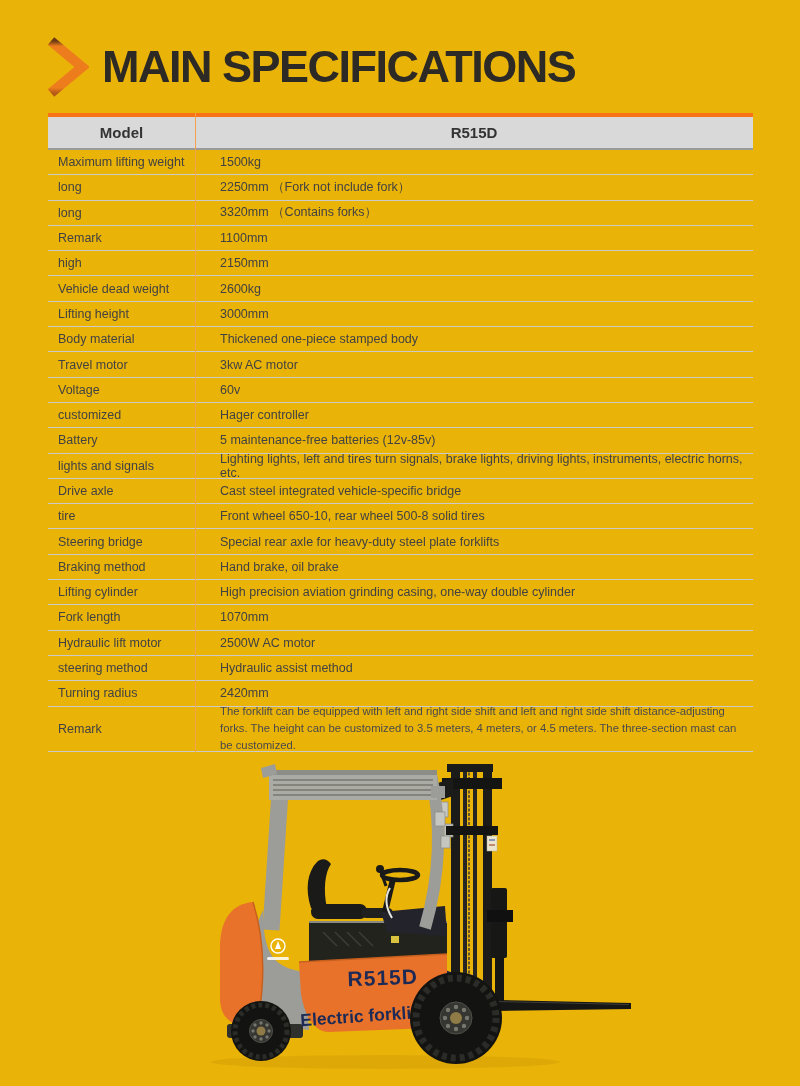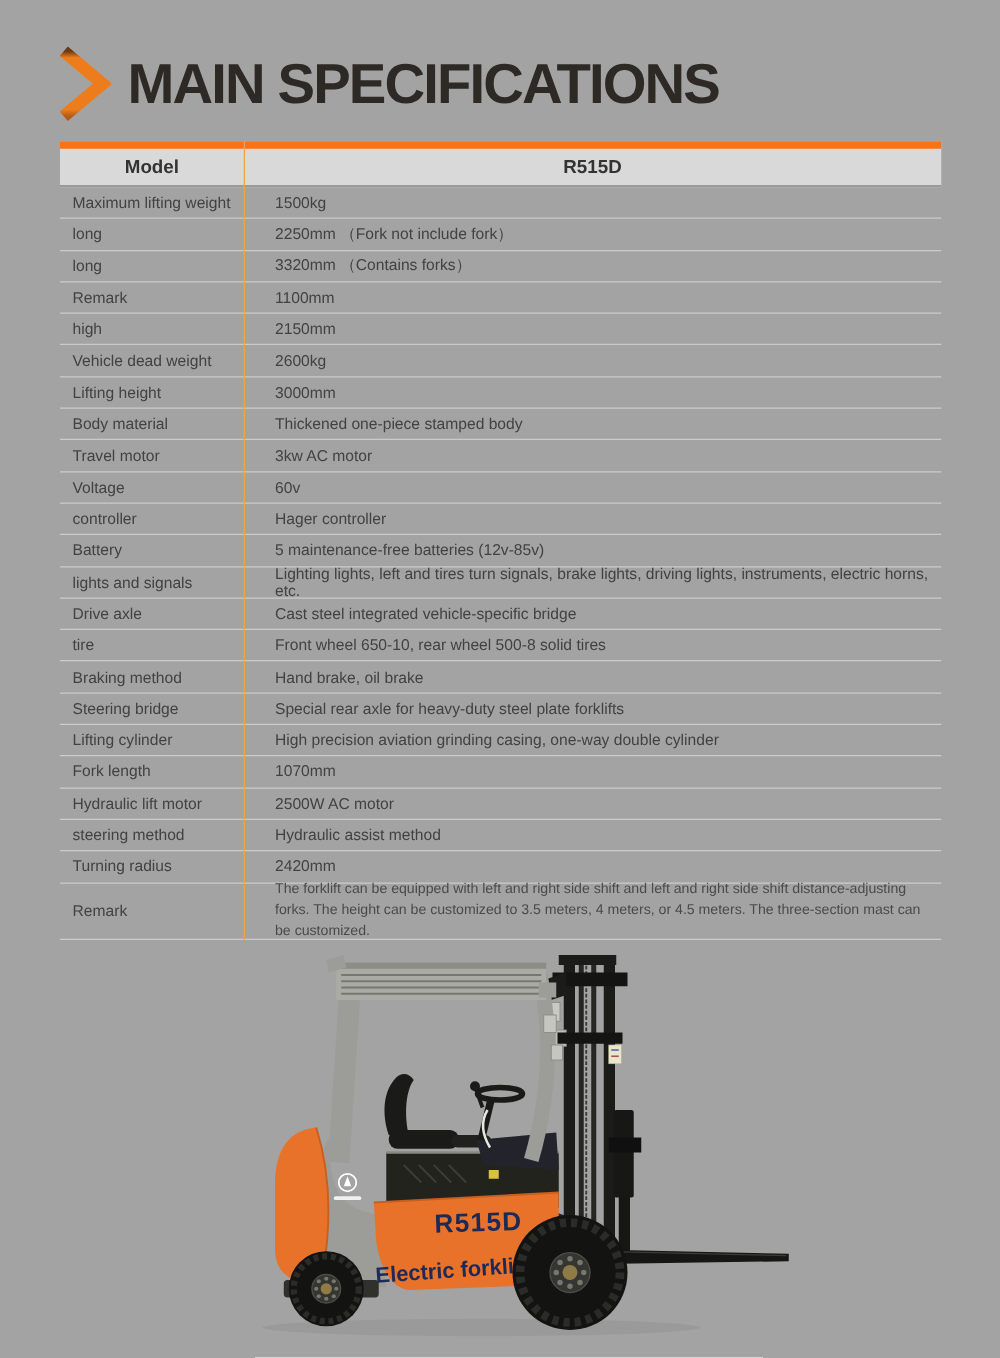--- a/index.html
+++ b/index.html
@@ -5,42 +5,42 @@
 <style>
   * { margin:0; padding:0; box-sizing:border-box; }
   html,body { background:#ffffff; }
   body {
     width:800px; height:1086px;
     font-family:"Liberation Sans", sans-serif;
     color:#404040;
     position:relative;
     overflow:hidden;
   }
-  .page { position:absolute; inset:0; background:#a3a3a3; }
+  .page { position:absolute; inset:0; background:#eab308; }
 
   
   .page-header{
     position:absolute; left:45px; top:36px;
     display:flex; align-items:center; gap:13px;
     height:62px;
   }
   .chevron-wrap{ width:44px; height:60px; flex:0 0 auto; }
   .page-title{
     font-size:45px; font-weight:800; letter-spacing:-1.5px;
     color:#2d2a26; white-space:nowrap; line-height:62px;
   }
 
   
   .spec-table{
     position:absolute; left:48px; top:113px; width:705px;
   }
   .thead{
     display:flex; align-items:center;
     height:37px; background:#d9d9d9;
-    border-top:6px solid #f97316; border-bottom:2px solid #9a9a9a;
+    border-top:4px solid #f97316; border-bottom:2px solid #9a9a9a;
     font-weight:bold; font-size:15px; color:#333333;
   }
   .thead .c1{ width:147px; text-align:center; }
   .thead .c2{ flex:1; text-align:center; }
 
   .row{
     display:flex; align-items:center;
     height:25.3px;
     border-bottom:1px solid #cbcbcb;
     font-size:12.5px; color:#424242;
@@ -135,21 +135,21 @@
     <div class="cell-label">Travel motor</div>
     <div class="cell-value">3kw AC motor</div>
   </div>
 
   <div class="row">
     <div class="cell-label">Voltage</div>
     <div class="cell-value">60v</div>
   </div>
 
   <div class="row">
-    <div class="cell-label">controller</div>
+    <div class="cell-label">customized</div>
     <div class="cell-value">Hager controller</div>
   </div>
 
   <div class="row">
     <div class="cell-label">Battery</div>
     <div class="cell-value">5 maintenance-free batteries (12v-85v)</div>
   </div>
 
   <div class="row">
     <div class="cell-label">lights and signals</div>
@@ -160,27 +160,27 @@
     <div class="cell-label">Drive axle</div>
     <div class="cell-value">Cast steel integrated vehicle-specific bridge</div>
   </div>
 
   <div class="row">
     <div class="cell-label">tire</div>
     <div class="cell-value">Front wheel 650-10, rear wheel 500-8 solid tires</div>
   </div>
 
   <div class="row">
+    <div class="cell-label">Steering bridge</div>
+    <div class="cell-value">Special rear axle for heavy-duty steel plate forklifts</div>
+  </div>
+
+  <div class="row">
     <div class="cell-label">Braking method</div>
     <div class="cell-value">Hand brake, oil brake</div>
-  </div>
-
-  <div class="row">
-    <div class="cell-label">Steering bridge</div>
-    <div class="cell-value">Special rear axle for heavy-duty steel plate forklifts</div>
   </div>
 
   <div class="row">
     <div class="cell-label">Lifting cylinder</div>
     <div class="cell-value">High precision aviation grinding casing, one-way double cylinder</div>
   </div>
 
   <div class="row">
     <div class="cell-label">Fork length</div>
     <div class="cell-value">1070mm</div>

